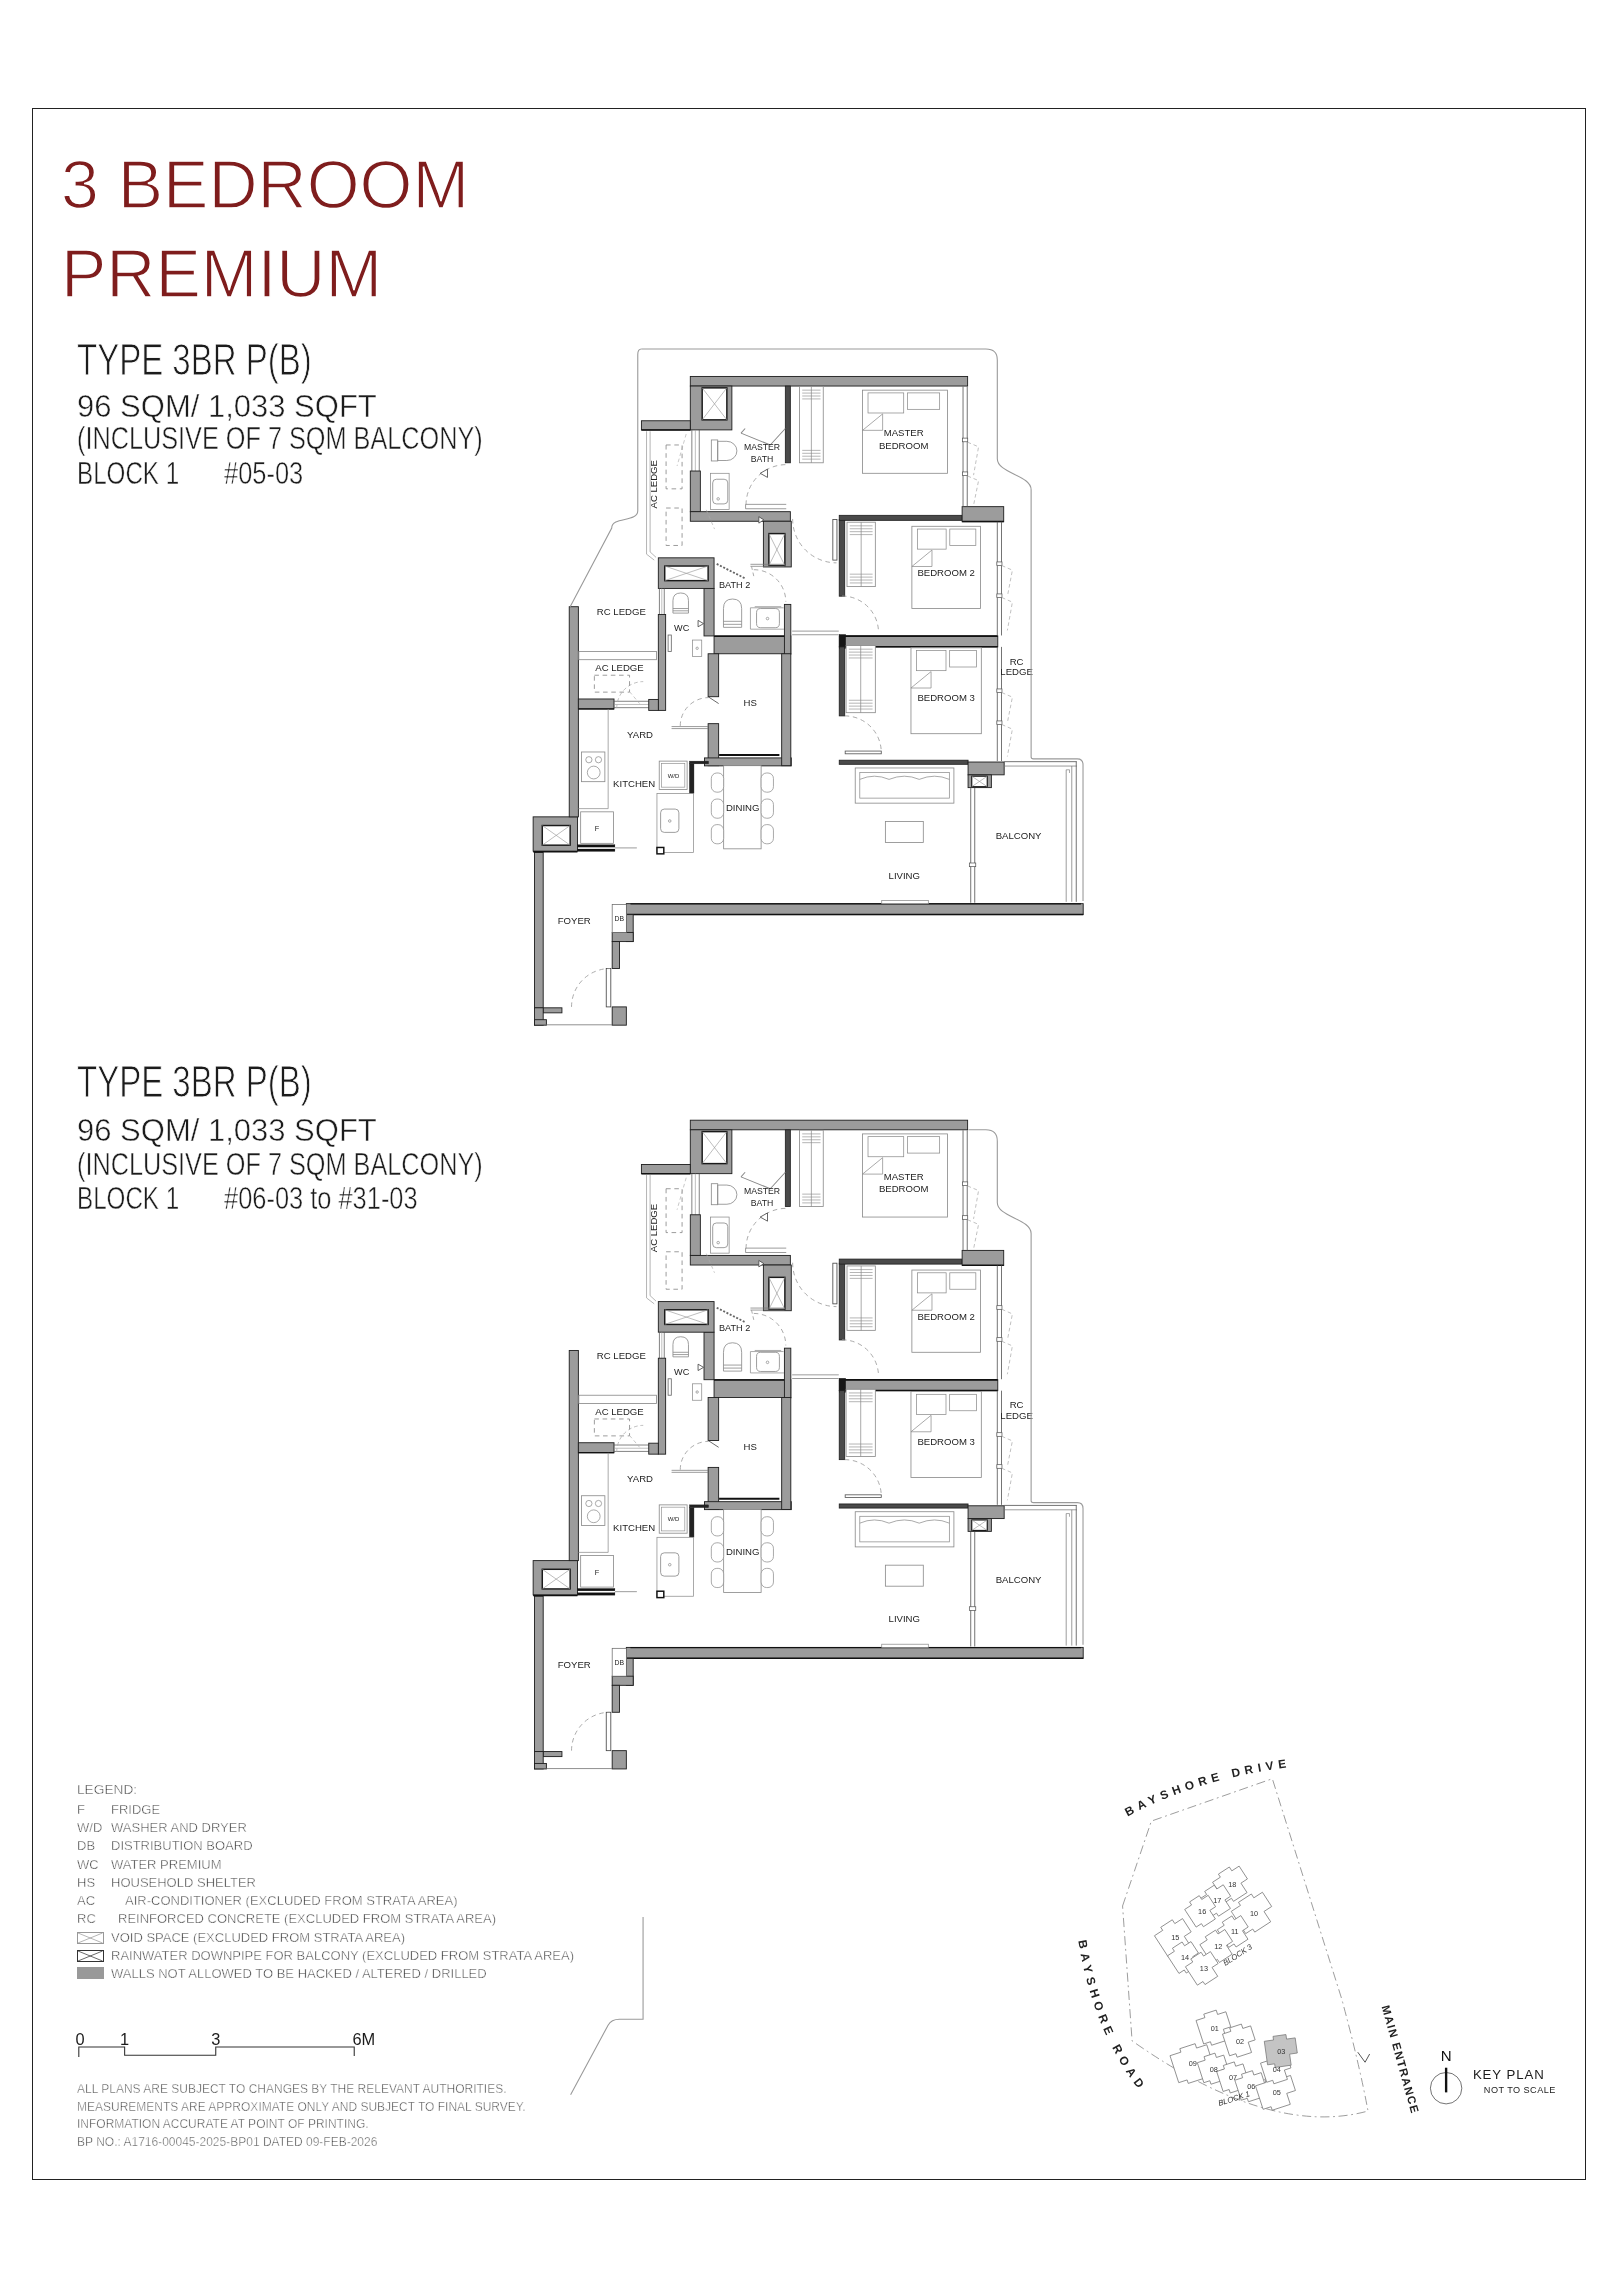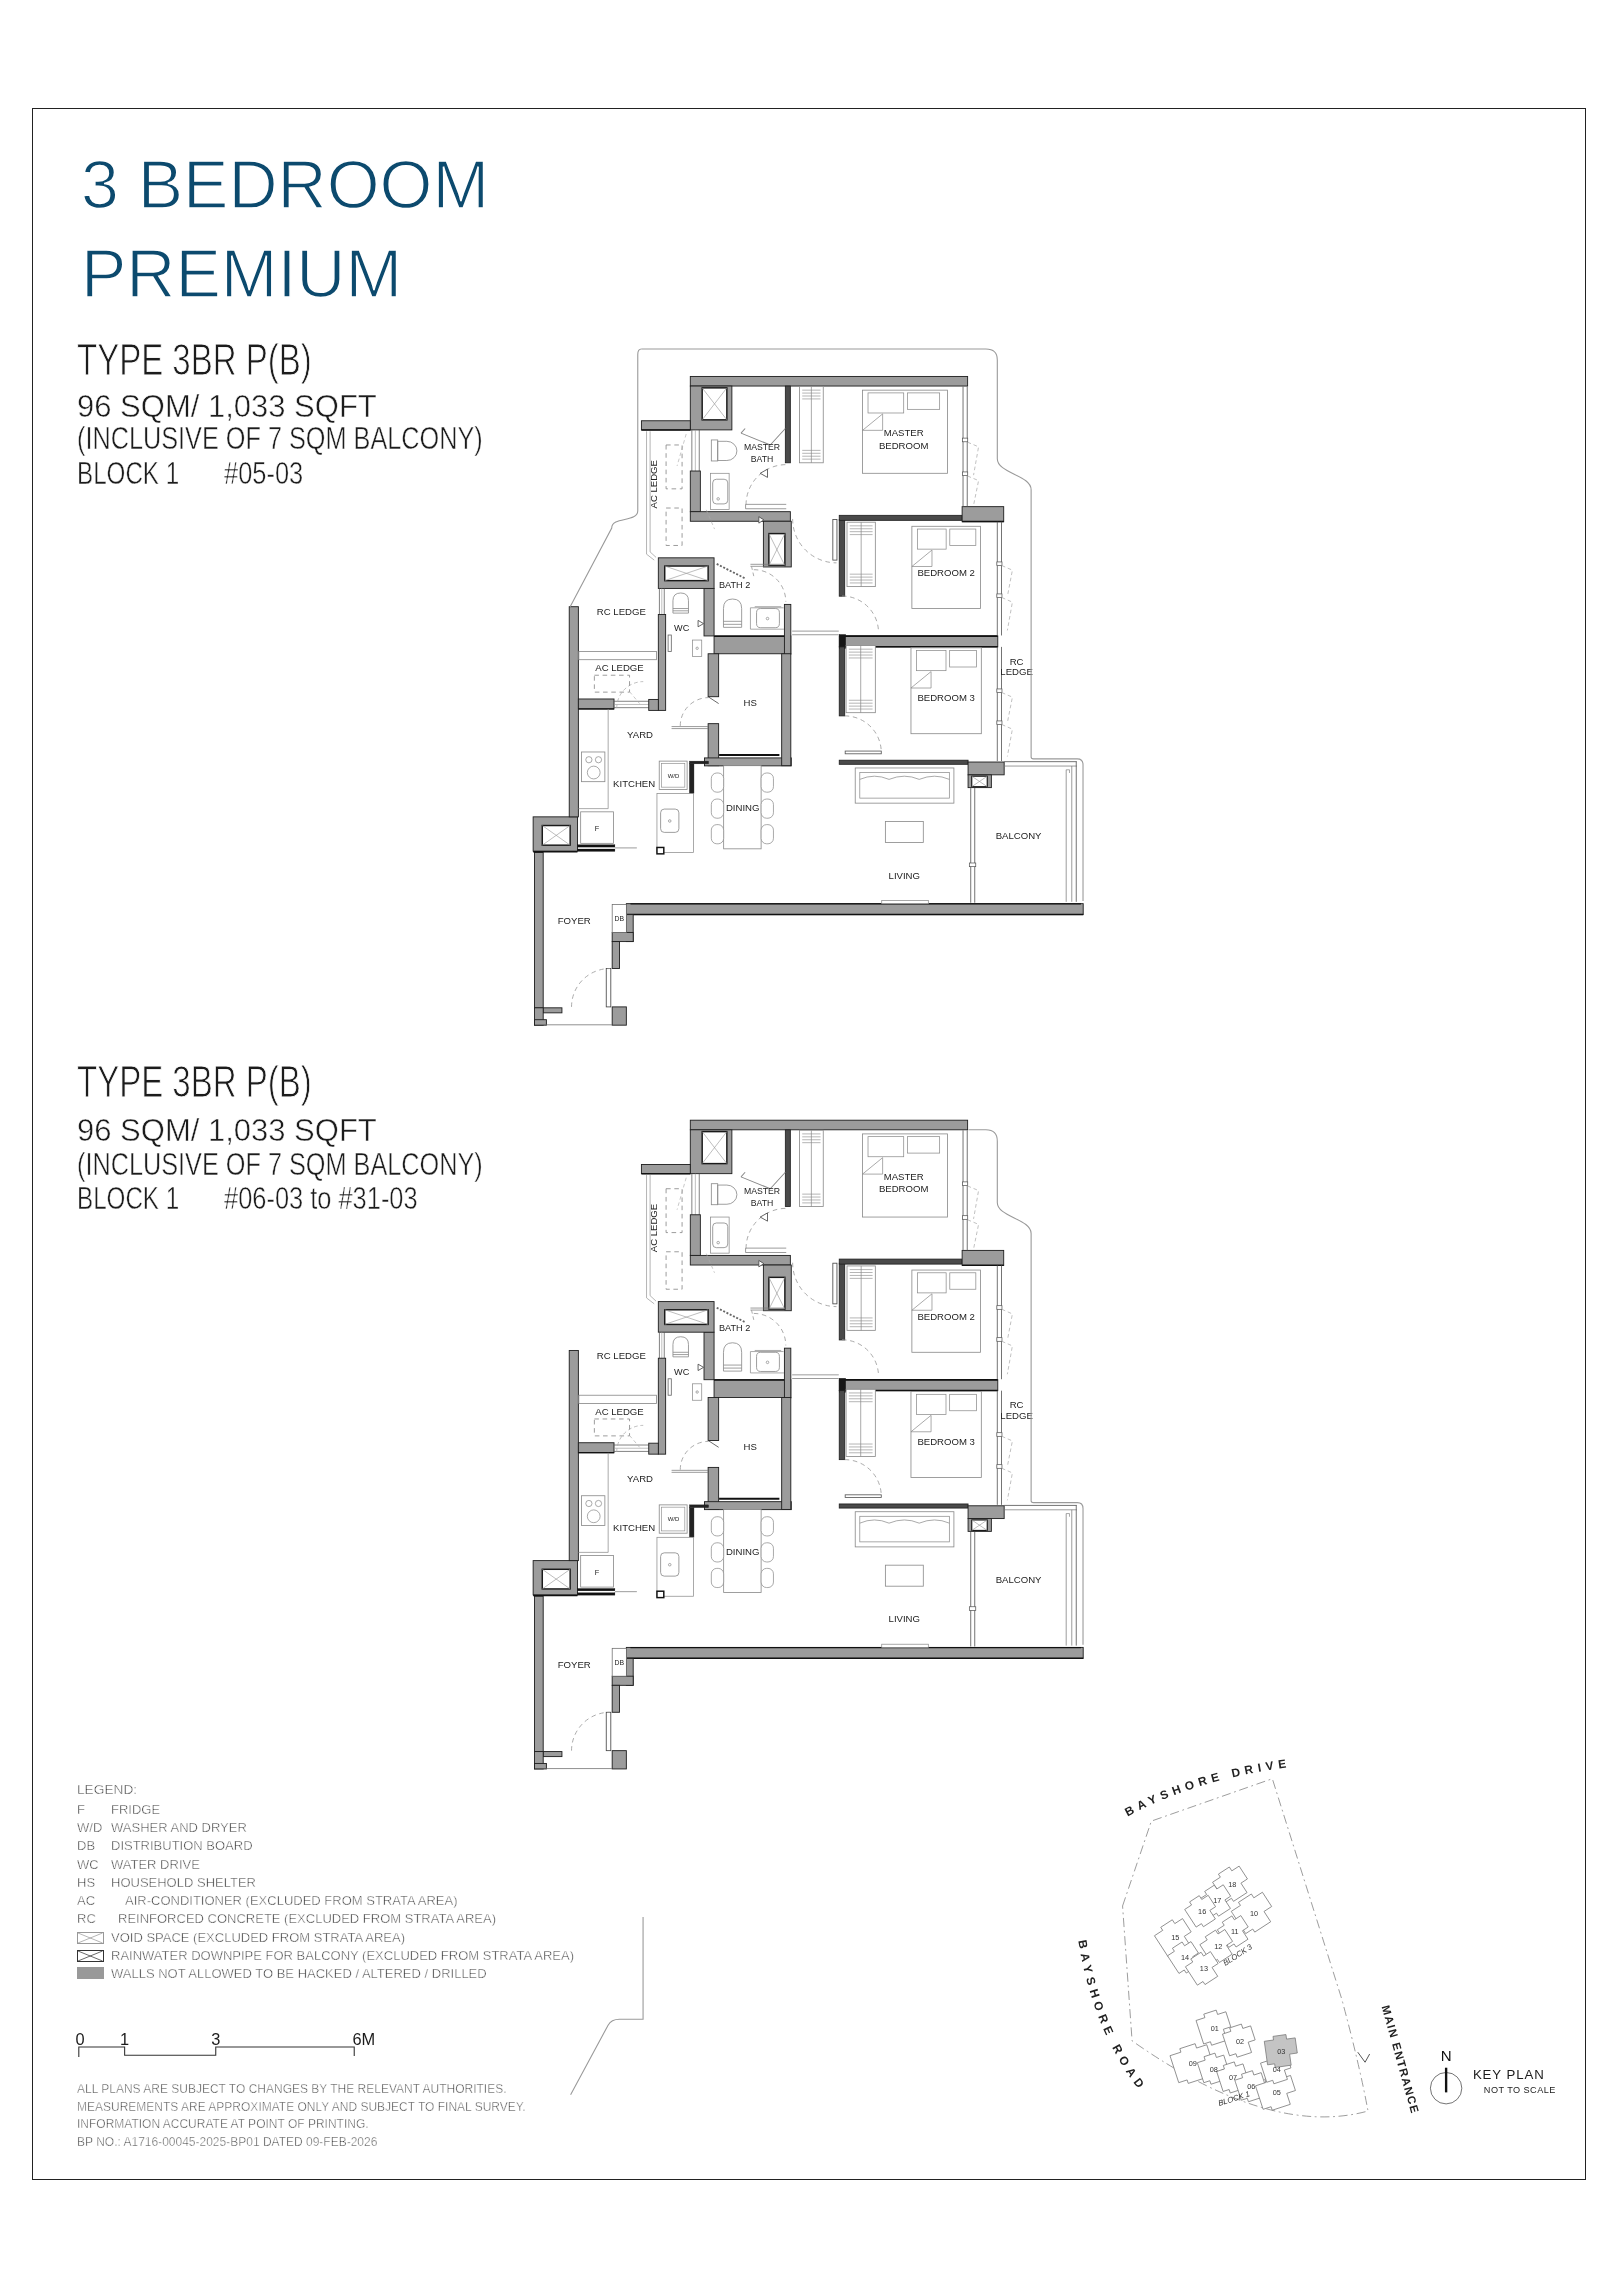--- a/index.html
+++ b/index.html
@@ -6,21 +6,21 @@
   #page{position:relative;width:1620px;height:2287px;background:#fff;overflow:hidden;
         font-family:"Liberation Sans",sans-serif;color:#1c1c1c;}
   .abs{position:absolute;line-height:1;white-space:nowrap;-webkit-text-stroke:0.5px #fff;}
 </style>
 </head>
 <body>
 <div id="page">
 
   <div class="abs" style="left:32px;top:108px;width:1554px;height:2072px;border:1.5px solid #222;box-sizing:border-box;"></div>
 
-  <div class="abs" style="left:81px;top:140px;font-size:68px;letter-spacing:0px;line-height:89px;color:#0c4a6e;-webkit-text-stroke:1.5px #fff;">3 BEDROOM<br>PREMIUM</div>
+  <div class="abs" style="left:61px;top:140px;font-size:68px;letter-spacing:0px;line-height:89px;color:#7f1d1d;-webkit-text-stroke:1.5px #fff;">3 BEDROOM<br>PREMIUM</div>
 
   <div class="abs" style="left:77px;top:338px;font-size:44px;letter-spacing:0px;transform:scaleX(0.75);transform-origin:0 0;-webkit-text-stroke:0.9px #fff;">TYPE 3BR P(B)</div>
 
   <div class="abs" style="left:77px;top:391px;font-size:31px;">96 SQM/ 1,033 SQFT</div>
 
   <div class="abs" style="left:77px;top:423px;font-size:31px;transform:scaleX(0.815);transform-origin:0 0;">(INCLUSIVE OF 7 SQM BALCONY)</div>
 
   <div class="abs" style="left:77px;top:458px;font-size:31px;transform:scaleX(0.78);transform-origin:0 0;">BLOCK 1</div>
   <div class="abs" style="left:224px;top:458px;font-size:31px;transform:scaleX(0.82);transform-origin:0 0;">#05-03</div>
 
@@ -558,21 +558,21 @@
   </svg>
 
   <div class="abs" style="left:77px;top:1783px;font-size:13.7px;">LEGEND:</div>
   <div class="abs" style="left:77px;top:1803px;font-size:13px;">F</div>
   <div class="abs" style="left:111px;top:1803px;font-size:13px;">FRIDGE</div>
   <div class="abs" style="left:77px;top:1821px;font-size:13px;">W/D</div>
   <div class="abs" style="left:111px;top:1821px;font-size:13px;text-align:right;">WASHER AND DRYER</div>
   <div class="abs" style="left:77px;top:1839px;font-size:13px;">DB</div>
   <div class="abs" style="left:111px;top:1839px;font-size:13px;">DISTRIBUTION BOARD</div>
   <div class="abs" style="left:77px;top:1858px;font-size:13px;">WC</div>
-  <div class="abs" style="left:111px;top:1858px;font-size:13px;">WATER DRIVE</div>
+  <div class="abs" style="left:111px;top:1858px;font-size:13px;">WATER PREMIUM</div>
   <div class="abs" style="left:77px;top:1876px;font-size:13px;">HS</div>
   <div class="abs" style="left:111px;top:1876px;font-size:13px;">HOUSEHOLD SHELTER</div>
   <div class="abs" style="left:77px;top:1894px;font-size:13px;">AC</div>
   <div class="abs" style="left:125px;top:1894px;font-size:13px;">AIR-CONDITIONER (EXCLUDED FROM STRATA AREA)</div>
   <div class="abs" style="left:77px;top:1912px;font-size:13px;">RC</div>
   <div class="abs" style="left:111px;top:1912px;font-size:13px;margin-left:7px;">REINFORCED CONCRETE (EXCLUDED FROM STRATA AREA)</div>
 
   <div class="abs" style="left:77px;top:1932px;width:25px;height:10px;border:0.9px solid #999;"></div>
   <svg class="abs" style="left:77px;top:1932px;" width="26.5" height="12" viewBox="0 0 29 13">
       <path d="M1,1 L28,12 M28,1 L1,12" stroke="#999" stroke-width="0.8"></path>

